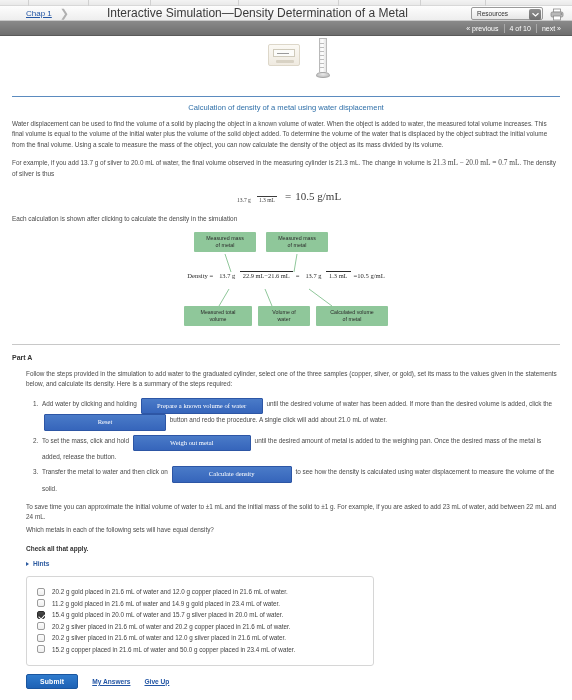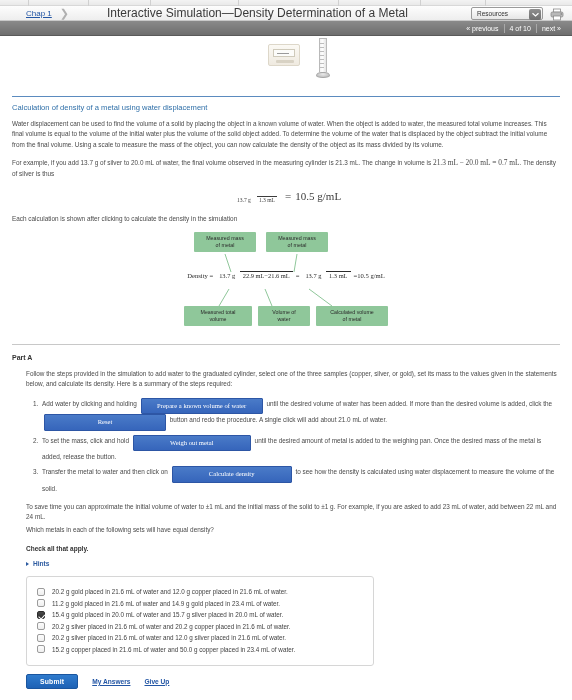--- a/index.html
+++ b/index.html
@@ -102,21 +102,21 @@
   }
   .cyl-base {
     position:absolute; left:0; bottom:0; width:14px; height:6px;
     background: radial-gradient(ellipse at 50% 30%, #e9e9e9, #b5b5b5);
     border:1px solid #a8a8a8; border-radius: 40% 40% 45% 45% / 60% 60% 40% 40%;
   }
 
   
   .content { padding: 0 12px; }
   .rule-blue { height:1px; background:#5b8bbf; margin: 8px 0 6px 0; }
-  .section-heading { color:#2f6fa8; font-size:7.6px; margin-bottom:7px; }
+  .section-heading { color:#2f6fa8; font-size:7.6px; margin-bottom:7px;text-align:center; }
 
   p.body, div.body {
     color:#4a4a4a; font-size:6.4px; line-height:1.62;
     margin: 0 0 7px 0; text-align: left;
   }
   .mathnum  { font-family:"Liberation Serif", serif; font-size:7.4px; }
 
   .eq-center { text-align:center; margin: 5px 0 9px 0; font-family:"Liberation Serif", serif; color:#3c3c3c;}
   .frac { display:inline-block; vertical-align:middle; text-align:center; margin: 0 4px; }
   .frac .num { font-size:5.6px; padding:0 2px; }

